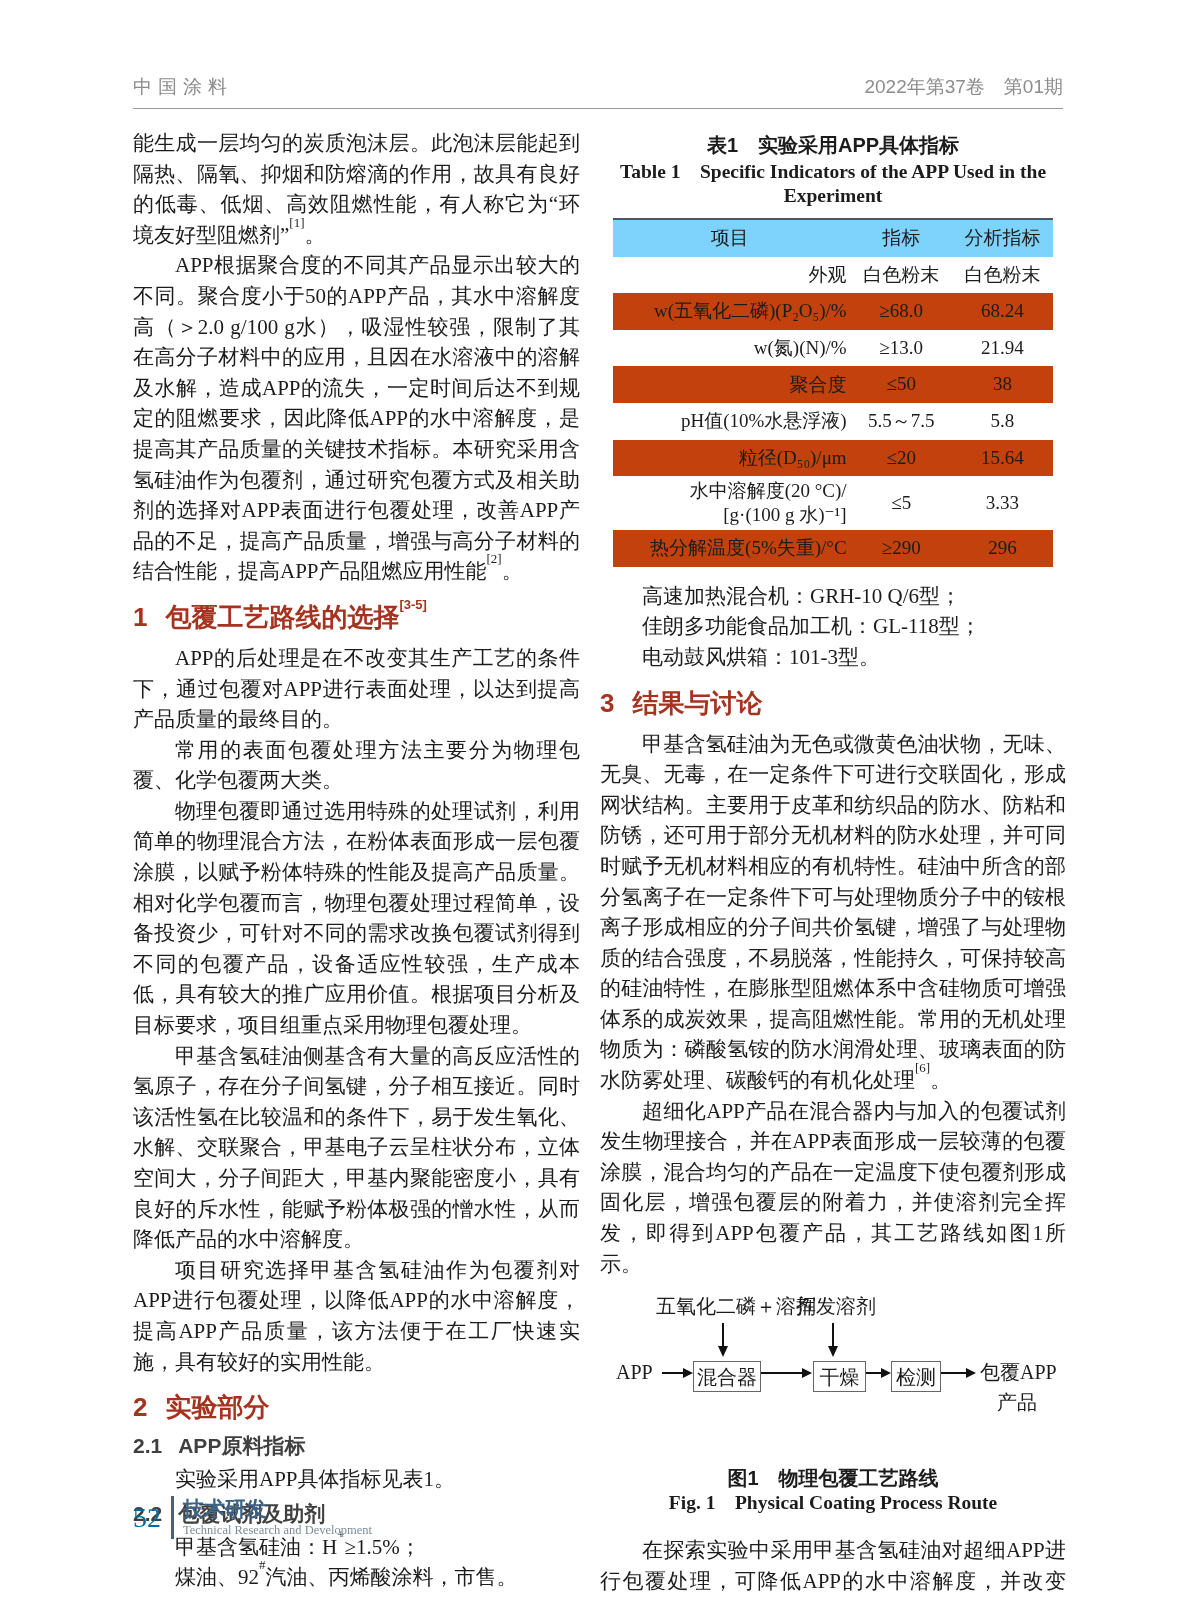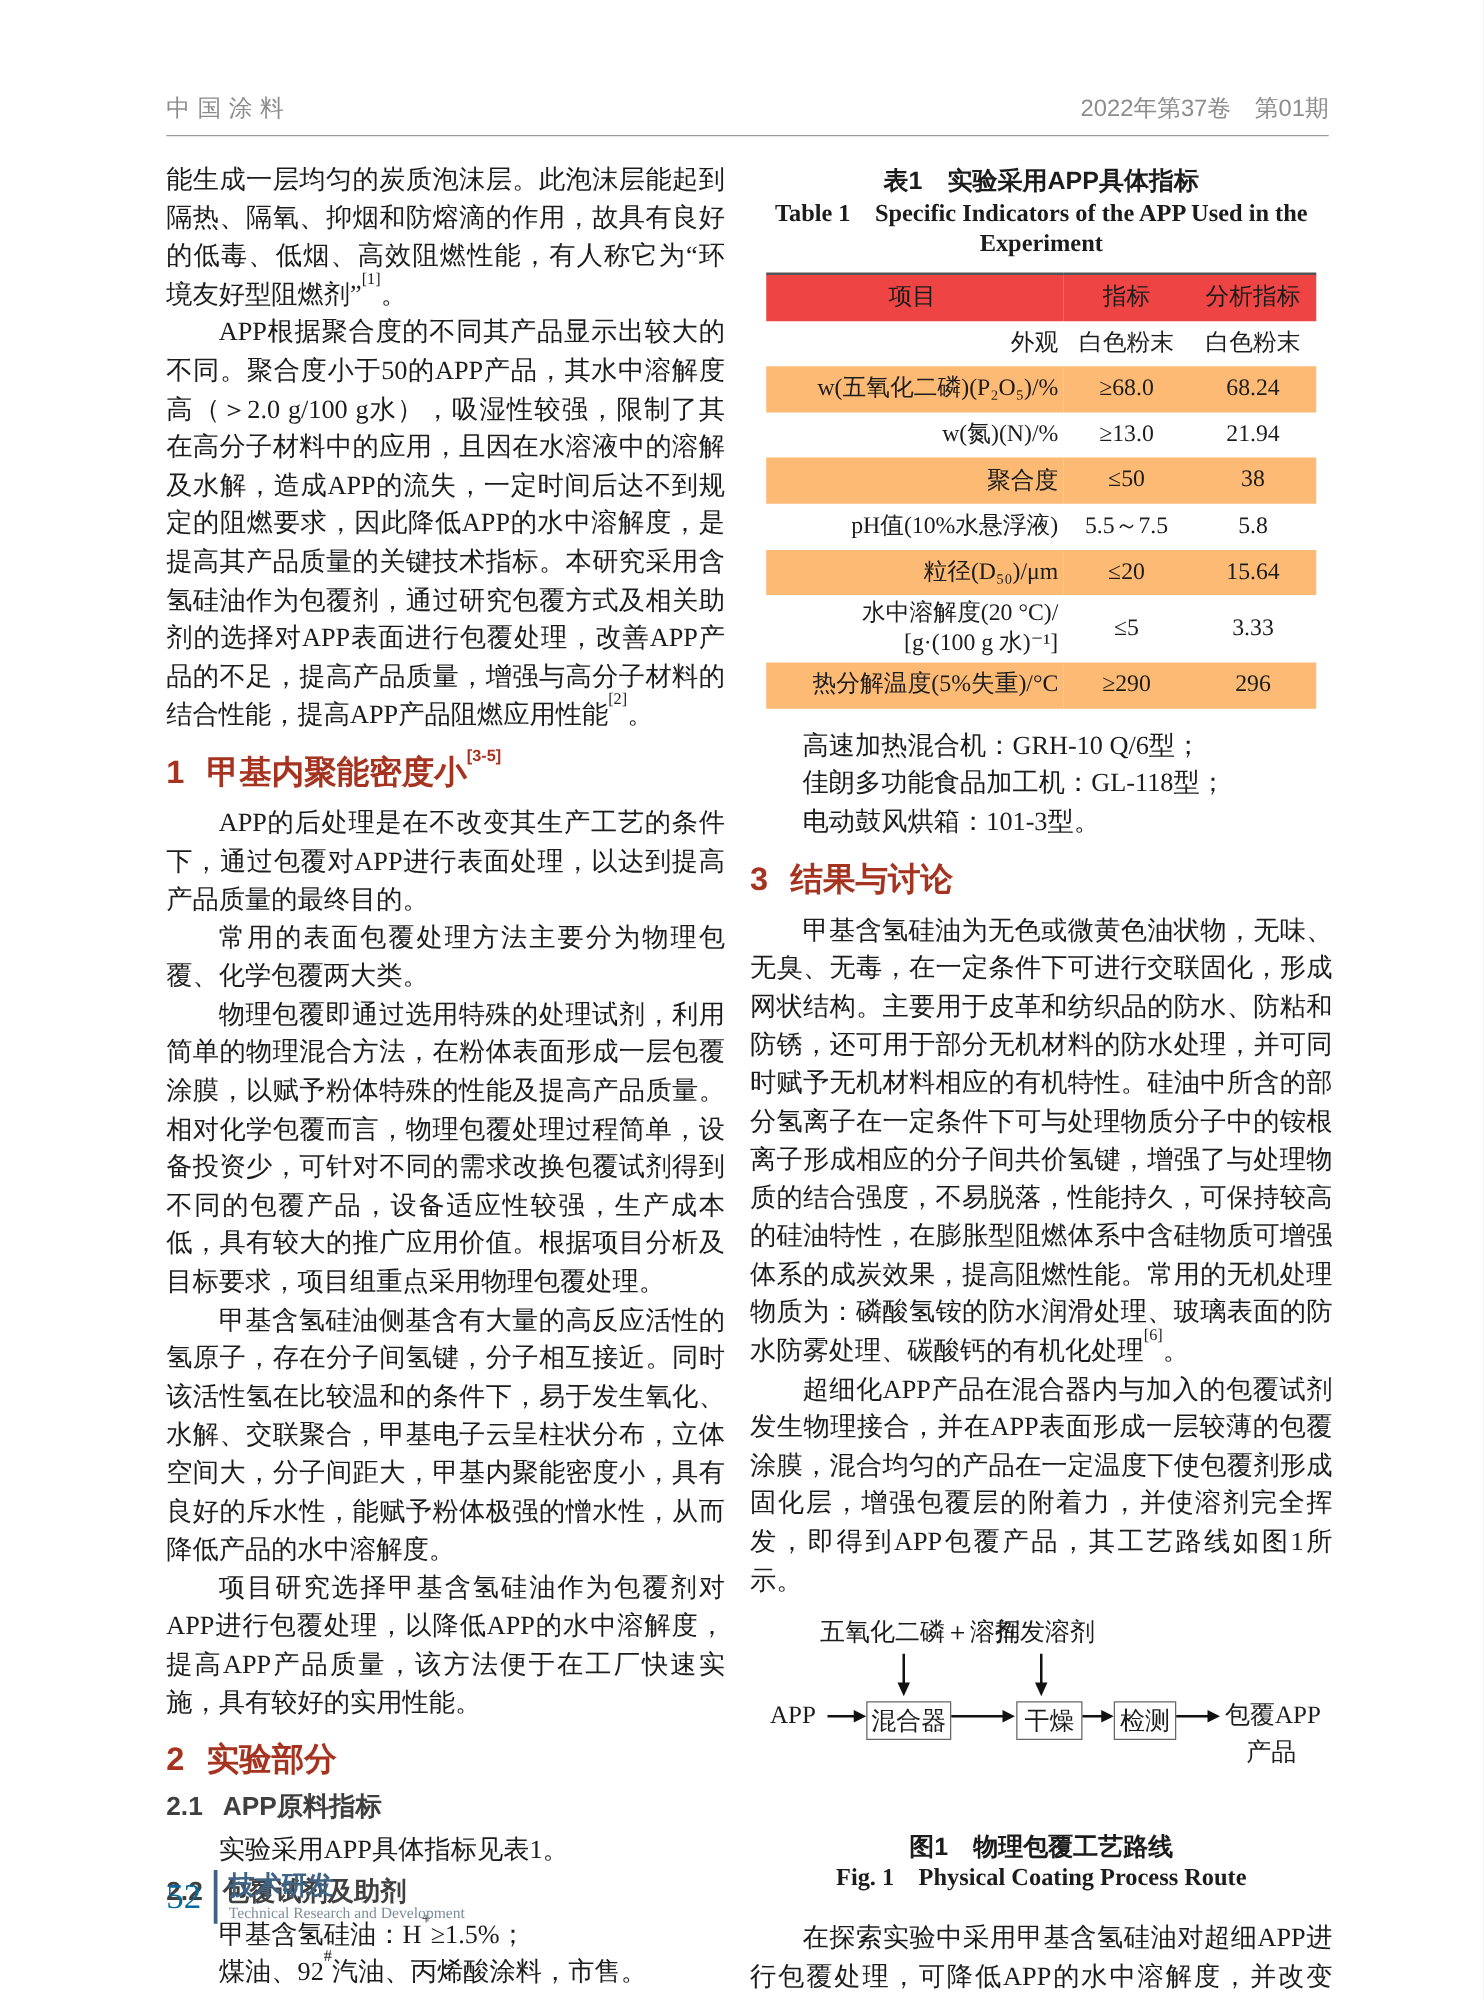--- a/index.html
+++ b/index.html
@@ -56,22 +56,22 @@
   table.spec{
     width:440px;margin:0 auto;border-collapse:collapse;
     font-size:19px;border-top:2px solid #555;
   }
   table.spec td,table.spec th{
     padding:3px 4px;font-weight:normal;vertical-align:middle;
   }
   table.spec .c-item{width:54%;text-align:right;padding-left:20px;white-space:pre-line;line-height:24px;}
   table.spec .c-spec{width:23%;text-align:center;}
   table.spec .c-ana{width:23%;text-align:center;}
-  tr.pink{background:#fdba74;font-family:Liberation Serif, serif;}
-  tr.hdr{background:#ef4444;margin-left:30px;}
+  tr.pink{background:#c2410c;font-family:Liberation Serif, serif;}
+  tr.hdr{background:#7dd3fc;margin-left:30px;}
   tr.hdr th{height:30px;}
   tr.hdr .c-item{text-align:center;padding-left:0;}
   table.spec tr{height:29px;}
   
   .equip{margin-top:14px;}
   .equip div{text-indent:2em;}
   
   .diagram{position:relative;width:466px;height:168px;margin-top:10px;
     font-size:20px;line-height:22px;text-align:left;}
   .diagram .toplabel{position:absolute;top:6px;white-space:nowrap;}
@@ -119,21 +119,21 @@
 
   <div class="columns">
 
     <div class="col col-left">
 
       <p><span>能生成一层均匀的炭质泡沫层。此泡沫层能起到隔热、隔氧、抑烟和防熔滴的作用，故具有良好的低毒、低烟、高效阻燃性能，有人称它为“环境友好型阻燃剂”</span><sup class="ref">[1]</sup><span>。</span></p>
 
       <p class="indent"><span>APP根据聚合度的不同其产品显示出较大的不同。聚合度小于50的APP产品，其水中溶解度高（＞2.0 g/100 g水），吸湿性较强，限制了其在高分子材料中的应用，且因在水溶液中的溶解及水解，造成APP的流失，一定时间后达不到规定的阻燃要求，因此降低APP的水中溶解度，是提高其产品质量的关键技术指标。本研究采用含氢硅油作为包覆剂，通过研究包覆方式及相关助剂的选择对APP表面进行包覆处理，改善APP产品的不足，提高产品质量，增强与高分子材料的结合性能，提高APP产品阻燃应用性能</span><sup class="ref">[2]</sup><span>。</span></p>
 
       <div class="h-main">
-        <span class="num">1</span><span>甲基内聚能密度小</span><sup class="ref">[3-5]</sup>
+        <span class="num">1</span><span>包覆工艺路线的选择</span><sup class="ref">[3-5]</sup>
       </div>
 
       <p class="indent">APP的后处理是在不改变其生产工艺的条件下，通过包覆对APP进行表面处理，以达到提高产品质量的最终目的。</p>
       <p class="indent">常用的表面包覆处理方法主要分为物理包覆、化学包覆两大类。</p>
       <p class="indent">物理包覆即通过选用特殊的处理试剂，利用简单的物理混合方法，在粉体表面形成一层包覆涂膜，以赋予粉体特殊的性能及提高产品质量。相对化学包覆而言，物理包覆处理过程简单，设备投资少，可针对不同的需求改换包覆试剂得到不同的包覆产品，设备适应性较强，生产成本低，具有较大的推广应用价值。根据项目分析及目标要求，项目组重点采用物理包覆处理。</p>
       <p class="indent">甲基含氢硅油侧基含有大量的高反应活性的氢原子，存在分子间氢键，分子相互接近。同时该活性氢在比较温和的条件下，易于发生氧化、水解、交联聚合，甲基电子云呈柱状分布，立体空间大，分子间距大，甲基内聚能密度小，具有良好的斥水性，能赋予粉体极强的憎水性，从而降低产品的水中溶解度。</p>
       <p class="indent">项目研究选择甲基含氢硅油作为包覆剂对APP进行包覆处理，以降低APP的水中溶解度，提高APP产品质量，该方法便于在工厂快速实施，具有较好的实用性能。</p>
 
       <div class="h-main">
         <span class="num">2</span><span>实验部分</span>

